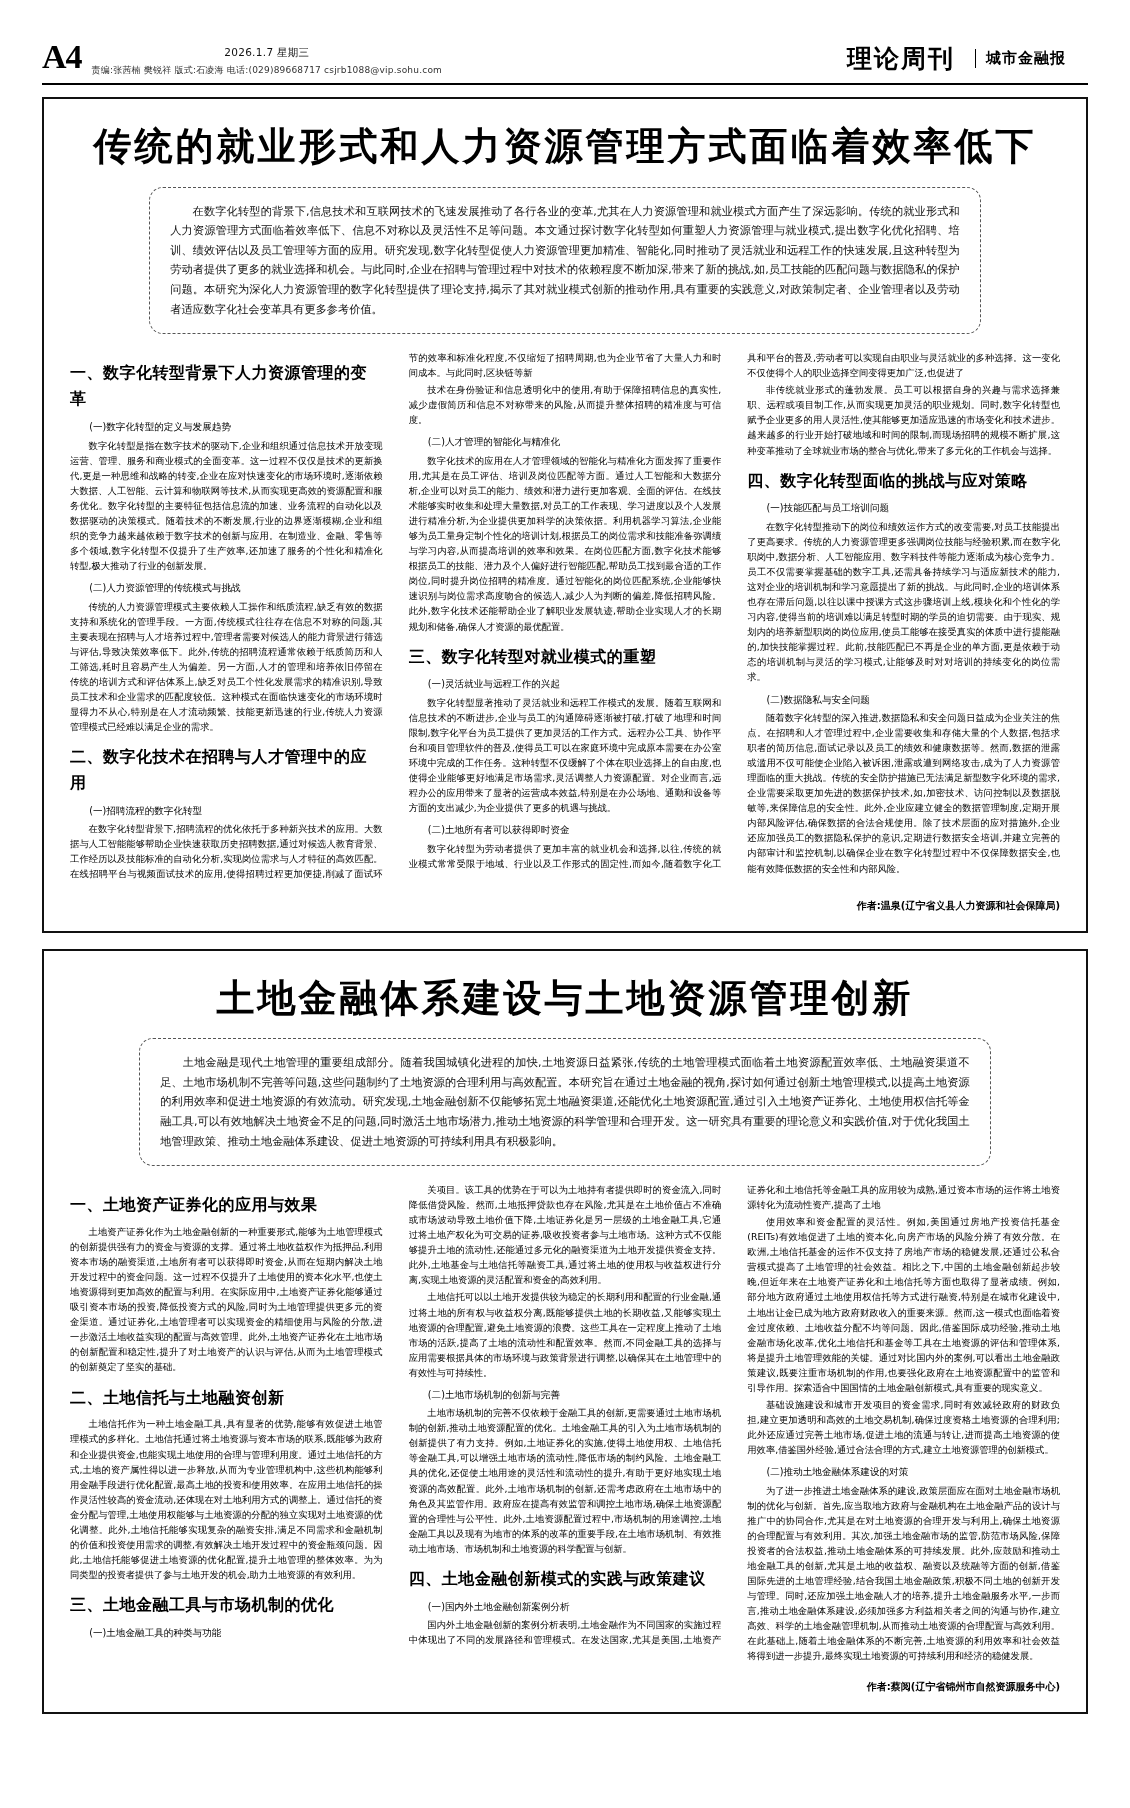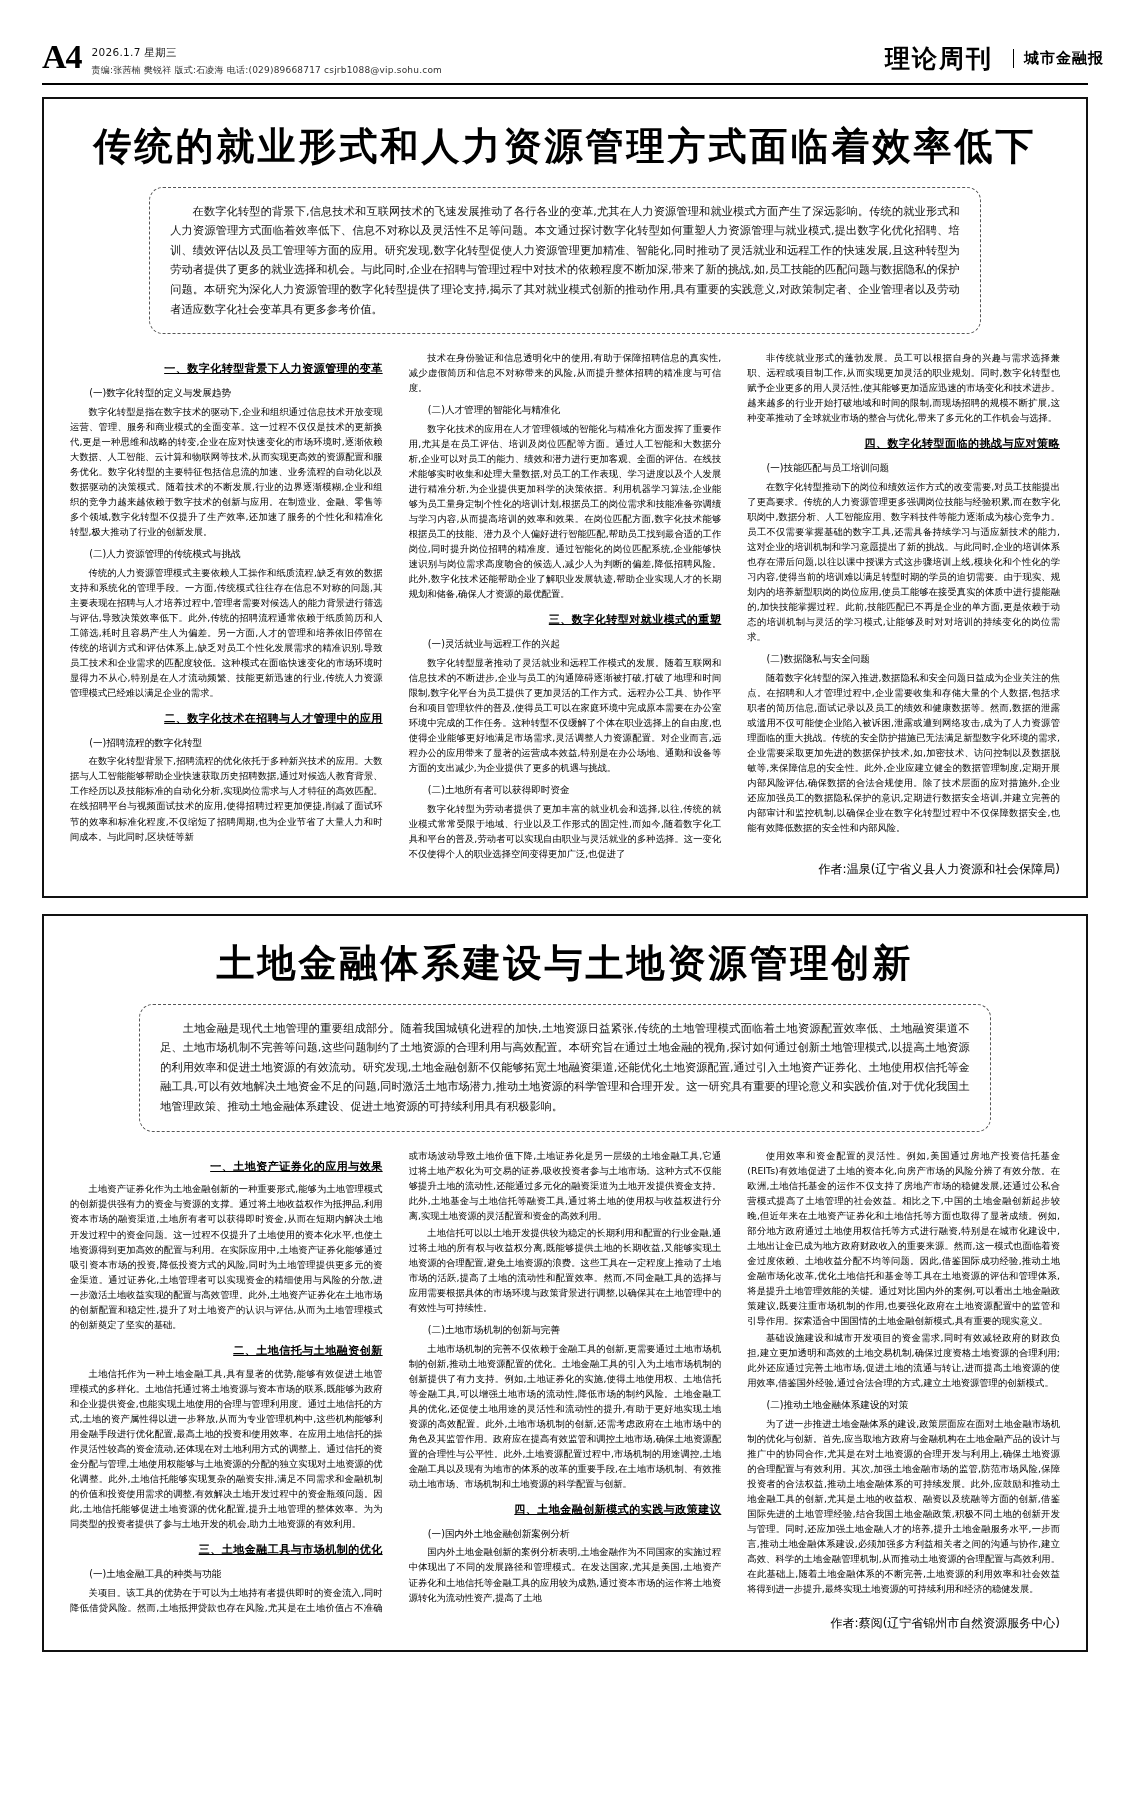--- a/index.html
+++ b/index.html
@@ -5,21 +5,21 @@
   html,body{margin:0;padding:0;}
   body{
     width:1130px;height:1808px;background:#ffffff;
     font-family:"DejaVu Sans","Liberation Sans",sans-serif;
     color:#000;
     -webkit-font-smoothing:antialiased;
   }
   .page{position:relative;width:1130px;height:1808px;padding:0;box-sizing:border-box;}
 
   
-  .masthead{display:flex;align-items:flex-start;padding:40px 26px 0 42px;}
+  .masthead{display:flex;align-items:flex-start;padding:40px 64px 0 42px;text-align:center;}
   .page-no{font-family:"Liberation Serif","DejaVu Serif",serif;font-size:34px;font-weight:bold;letter-spacing:-1px;line-height:1;}
   .mast-left{display:flex;align-items:flex-start;gap:10px;flex:1;}
   .mast-meta{padding-top:6px;}
   .mast-date{font-size:10.5px;color:#111;letter-spacing:.3px;}
   .mast-credits{font-size:9px;color:#333;margin-top:4px;letter-spacing:.2px;}
   .mast-right{display:flex;align-items:center;gap:20px;padding-top:2px;}
   .mast-title{font-family:"Liberation Serif","DejaVu Serif",serif;font-size:25px;font-weight:bold;letter-spacing:2px;}
   .mast-paper{font-family:Liberation Serif, serif;font-size:15px;font-weight:bold;letter-spacing:1px;border-left:1px solid #000;padding-left:10px;}
   .mast-rule{margin:6px 42px 0 42px;border-top:2px solid #000;}
 
@@ -37,26 +37,26 @@
     padding:14px 20px;box-sizing:border-box;
     font-size:11.2px;line-height:1.75;text-align:justify;text-indent:2em;
     color:#111;
   }
   .abstract.second{width:86%;}
 
   
   .cols{column-count:3;column-gap:26px;column-rule:0;font-size:9.3px;line-height:1.62;text-align:justify;}
   .cols.c3{column-count:3;}
   .sec-h{
-    font-weight:bold;font-size:11px;text-align:right;margin:10px 0 6px 0;
-    break-inside:avoid;font-family:"Liberation Serif","DejaVu Serif",serif;letter-spacing:.5px;text-decoration:underline;
+    font-weight:bold;font-size:16px;text-align:left;margin:10px 0 6px 0;
+    break-inside:avoid;font-family:"Liberation Serif","DejaVu Serif",serif;letter-spacing:.5px;
   }
   .sub-h{font-size:9.6px;margin:7px 0 3px 0;text-indent:2em;font-weight:normal;}
   p{margin:0 0 2px 0;text-indent:2em;}
-  .byline{text-align:right;font-size:12px;margin-top:0;font-weight:normal;}
+  .byline{text-align:right;font-size:10px;margin-top:17px;font-weight:bold;}
 </style>
 </head>
 <body>
 
 <div class="page">
 
   <div class="masthead">
     <div class="mast-left">
       <div class="page-no">A4</div>
       <div class="mast-meta">

